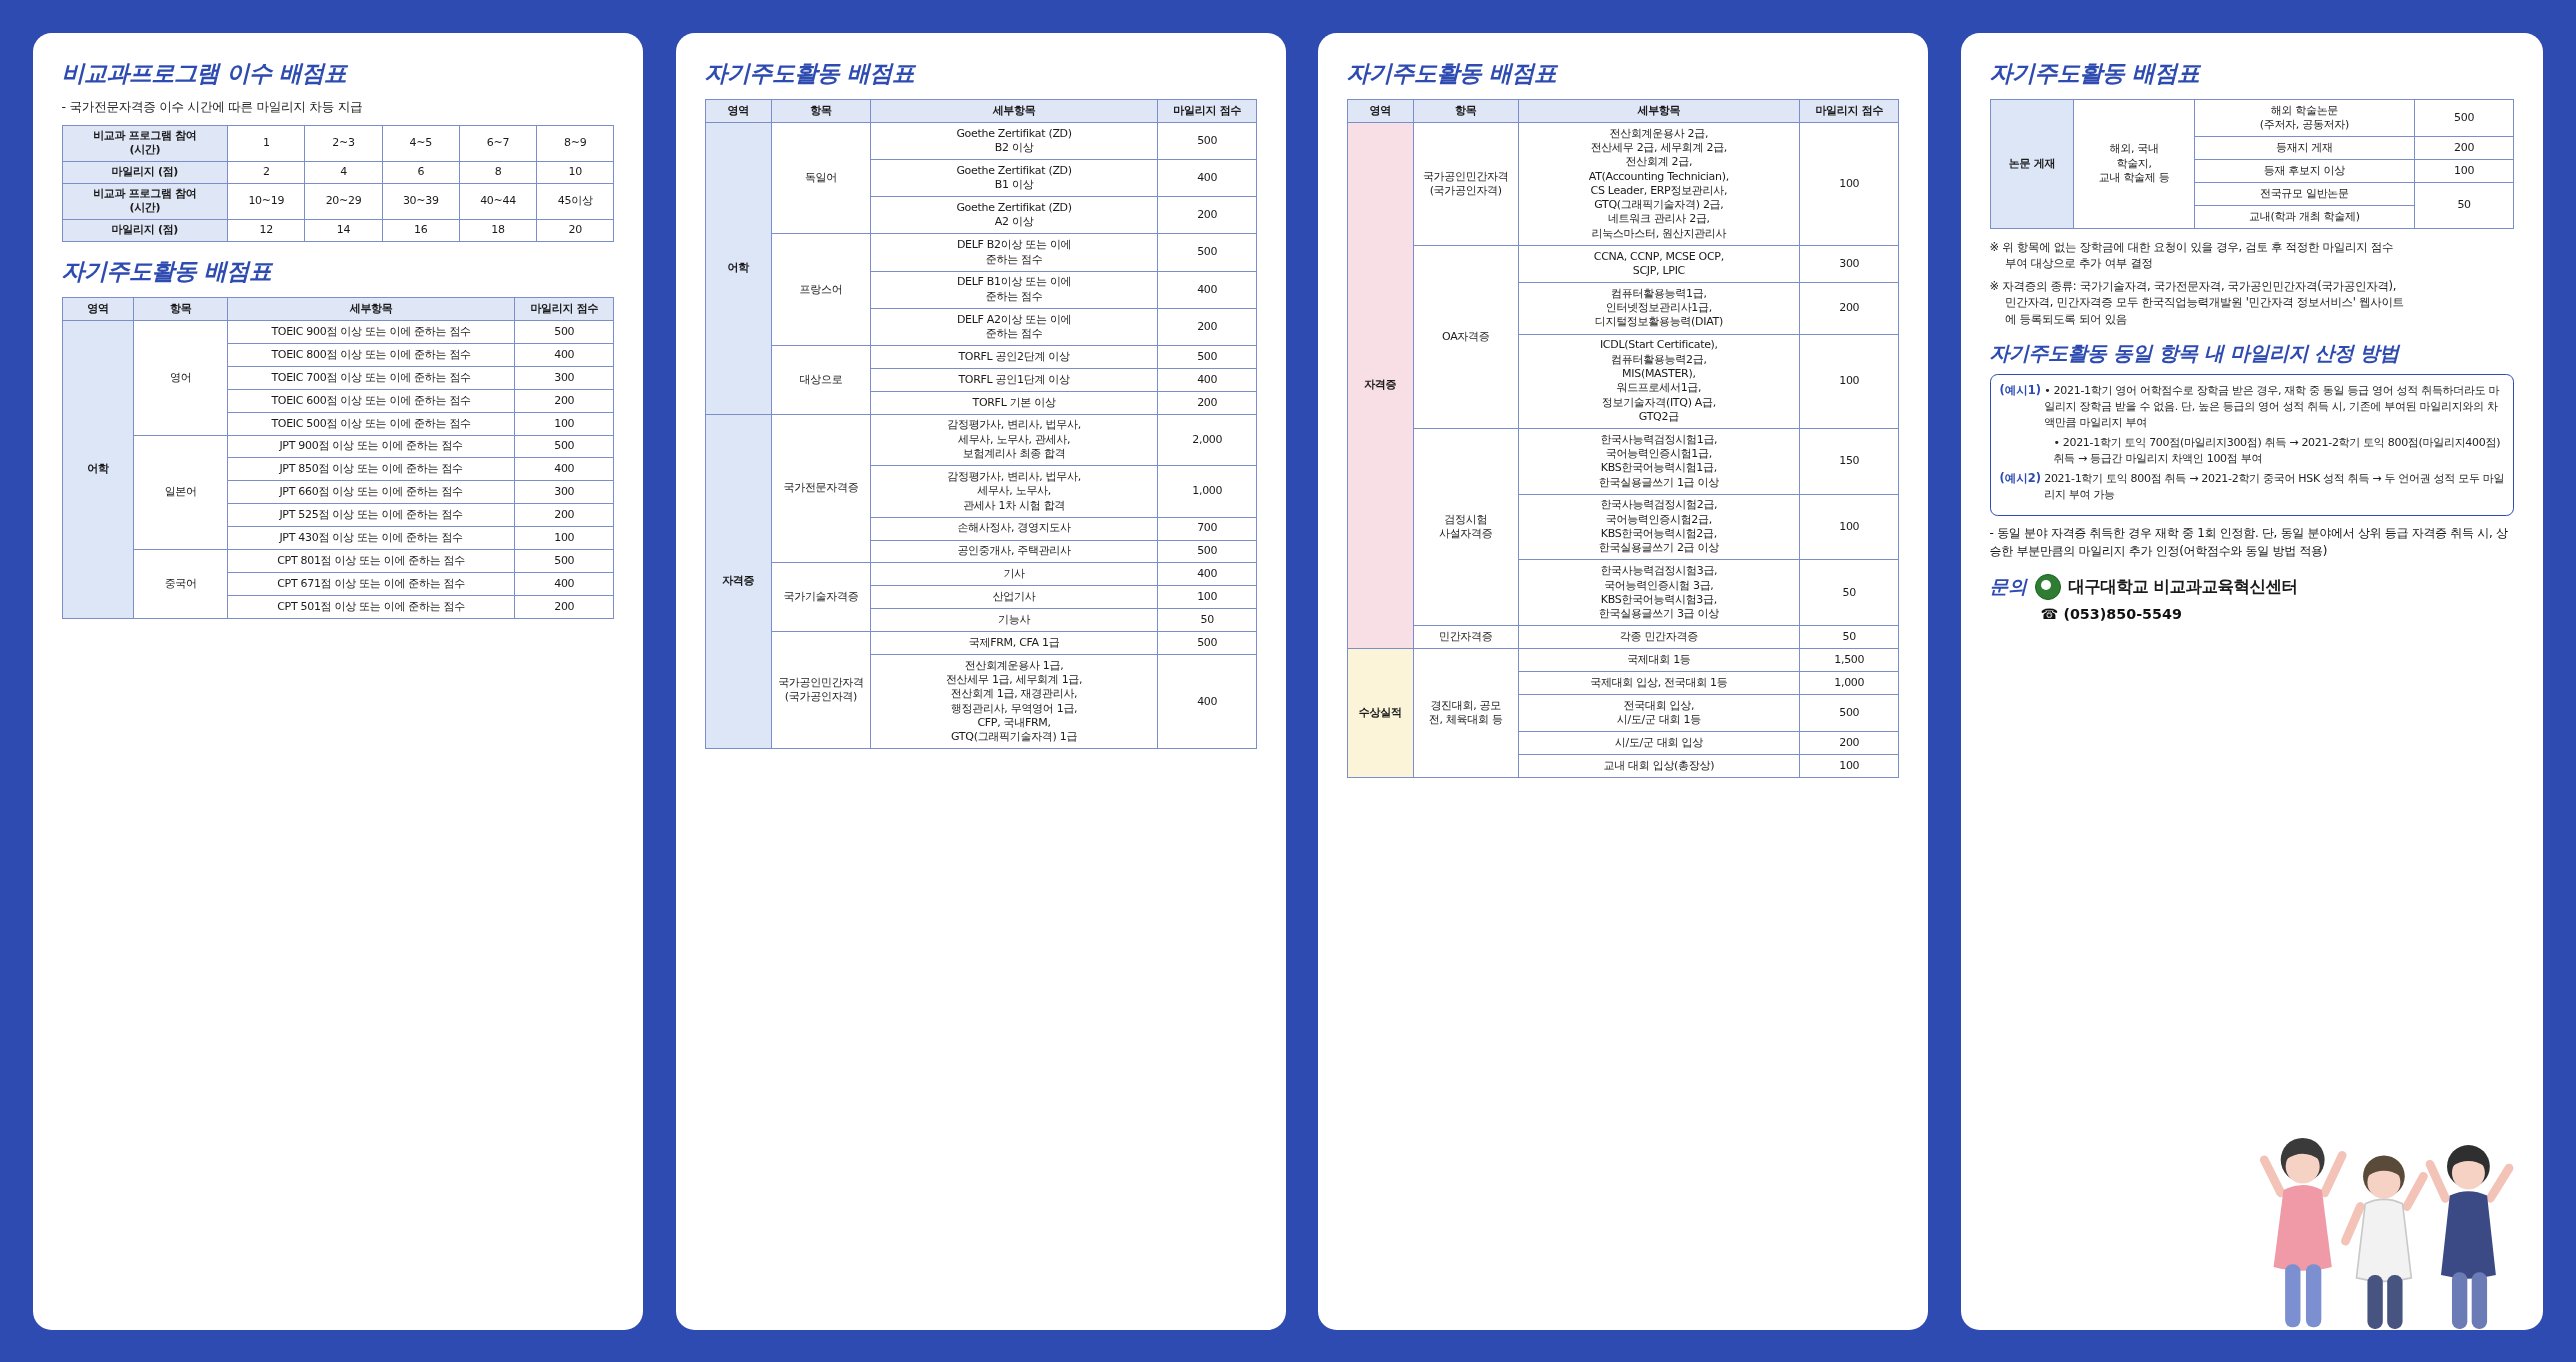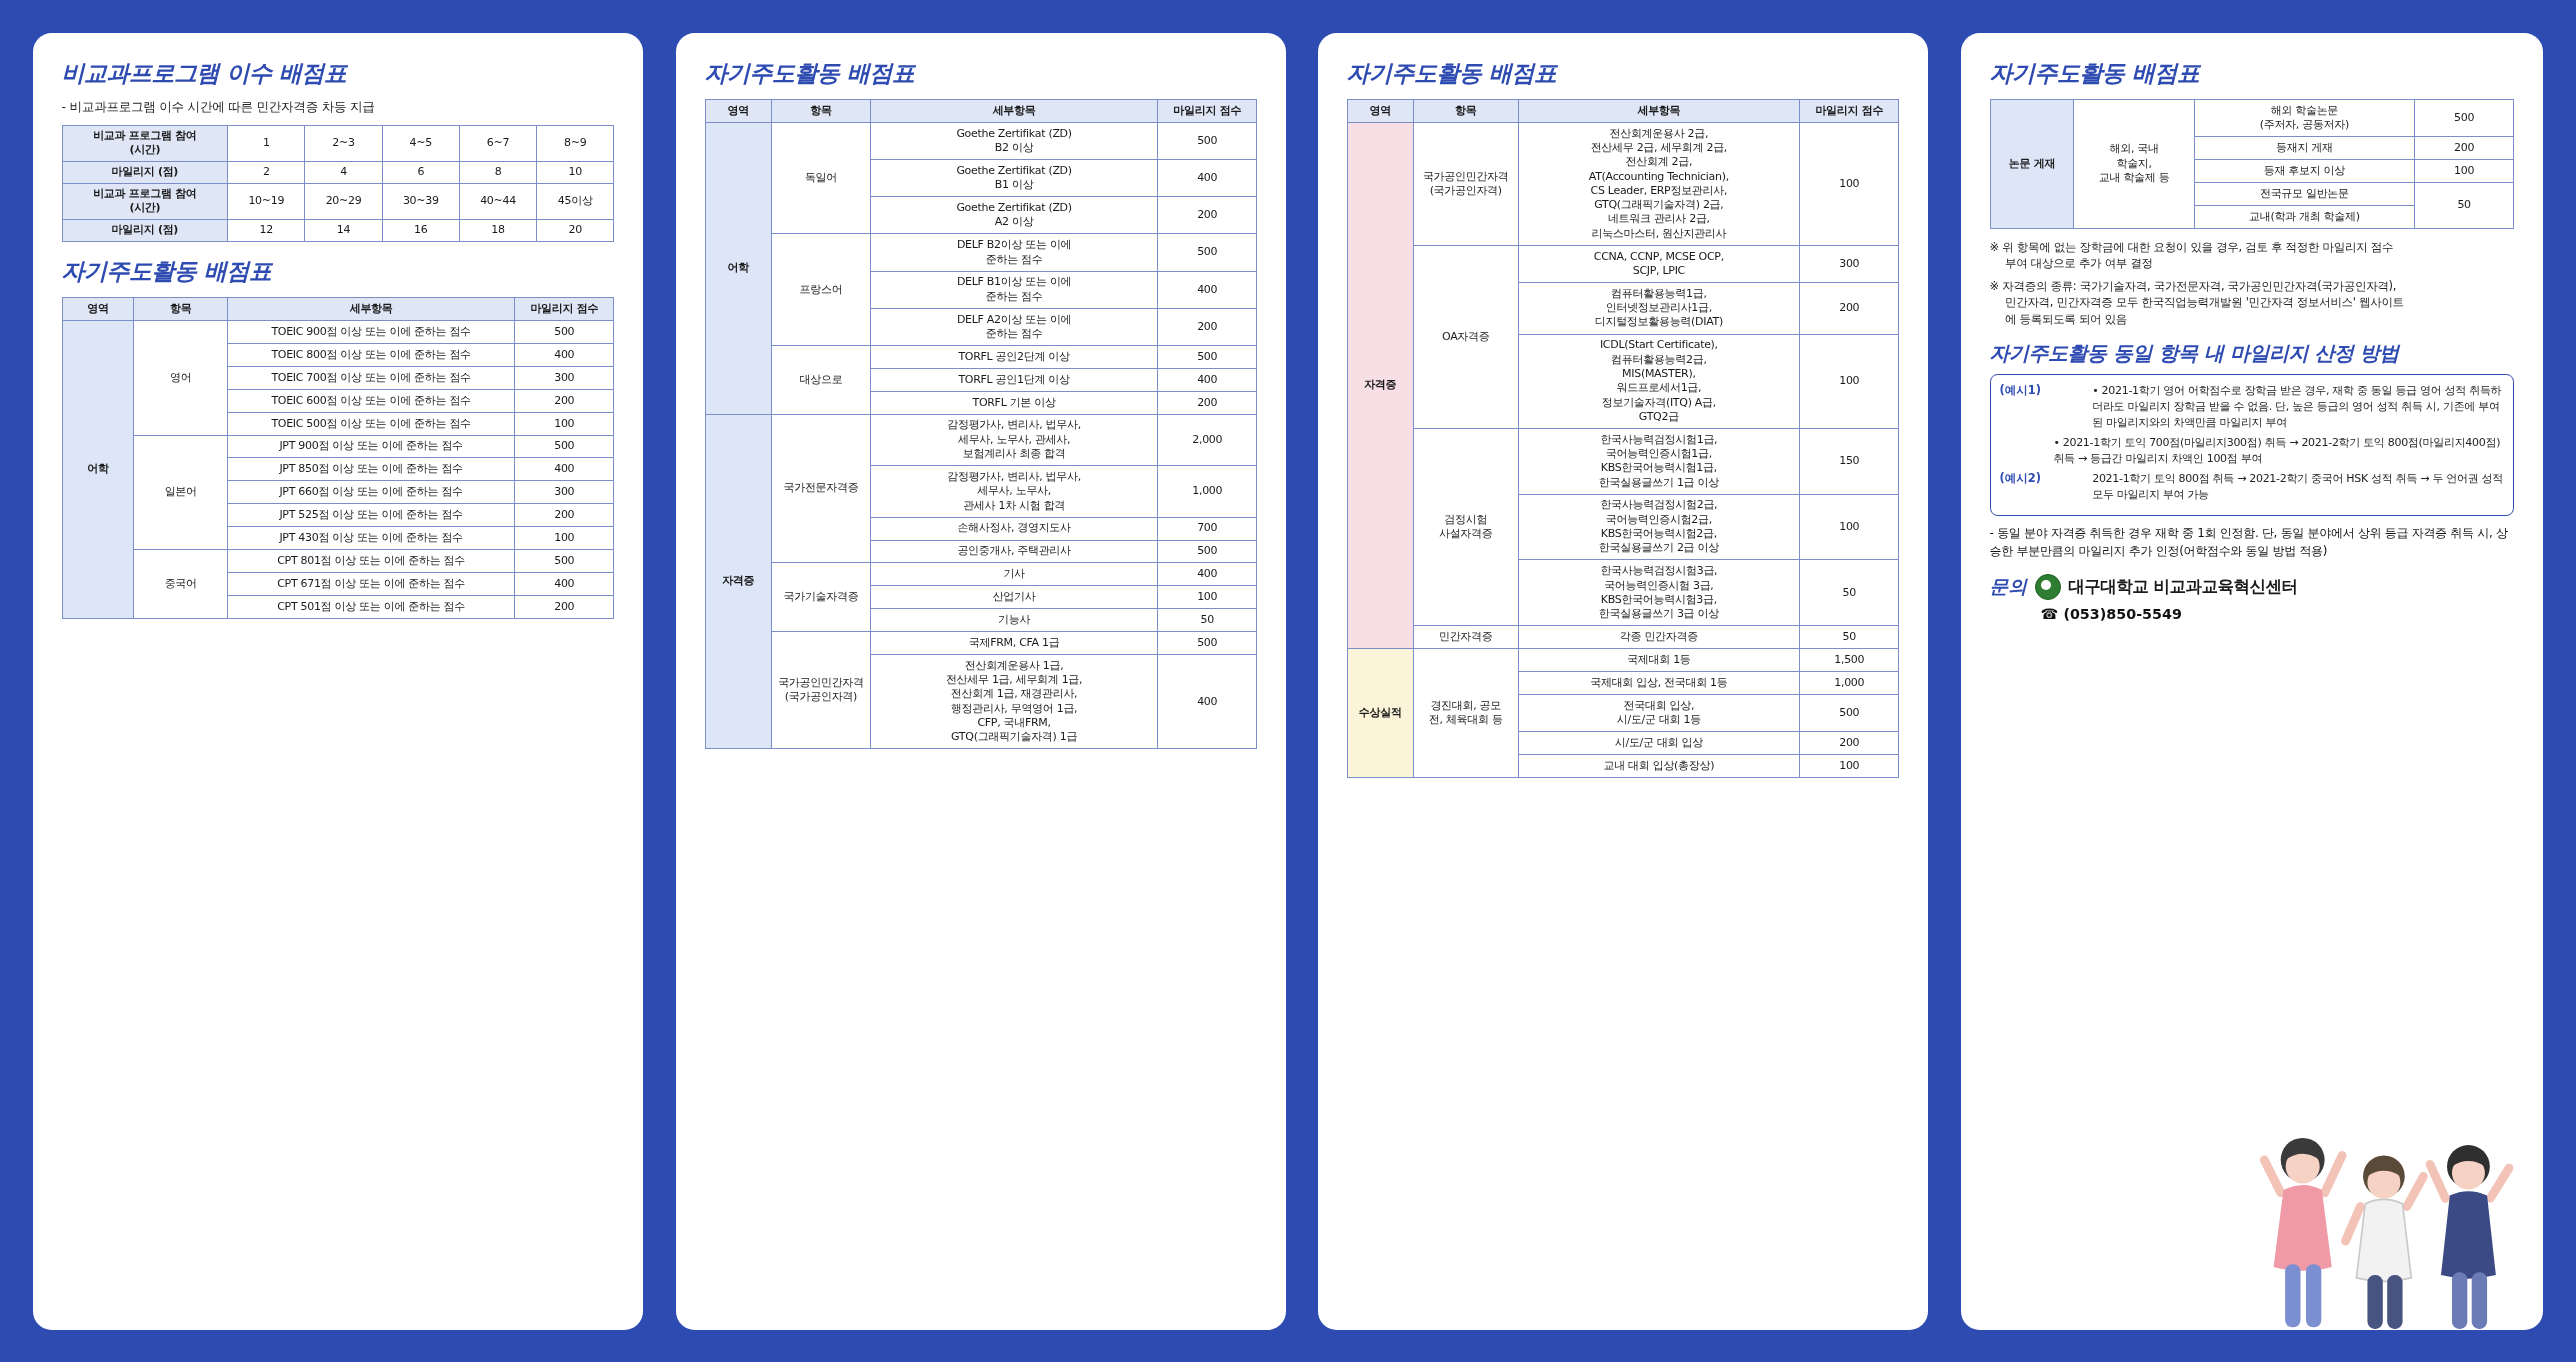--- a/index.html
+++ b/index.html
@@ -62,21 +62,21 @@
   .note .ind{display:block;padding-left:15.4px;}
   .bullets{margin-top:5.5px;}
   .bullet{
     font-size:12px;color:#111;line-height:1.5;margin-bottom:4.4px;
     letter-spacing:-0.3px;
   }
   .exbox{
     border:1.1px solid #2e4bb1;border-radius:7.7px;
     padding:7.7px 8.8px;margin:7.7px 0;
   }
-  .exrow{display:flex;margin-bottom:4.4px;gap:48px;}
+  .exrow{display:flex;margin-bottom:4.4px;}
   .extag{
     color:#2e4bb1;font-weight:bold;font-size:11.5px;white-space:nowrap;
     margin-right:3.3px;
   }
   .extext{font-size:11px;color:#222;line-height:1.45;letter-spacing:-0.3px;}
   .exsub{font-size:11px;color:#222;line-height:1.45;letter-spacing:-0.3px;padding-left:3.3px;}
   .contact{
     margin-top:14.3px;display:flex;align-items:center;gap:7.7px;
   }
   .contact .q{
@@ -97,21 +97,21 @@
   
   .people{position:absolute;right:15.4px;bottom:0;width:286px;height:236px;}
 </style>
 </head>
 <body>
 
 <div class="page">
 
   <div class="col" id="col1">
     <h2 class="title">비교과프로그램 이수 배점표</h2>
-    <p class="subnote">- 비교과프로그램 이수 시간에 따른 민간자격증 차등 지급</p>
+    <p class="subnote">- 국가전문자격증 이수 시간에 따른 마일리지 차등 지급</p>
 
     <table class="tight-table">
       <colgroup>
           <col style="width:30%">
           <col style="width:14%">
           <col style="width:14%">
           <col style="width:14%">
           <col style="width:14%">
           <col style="width:14%">
         </colgroup>

